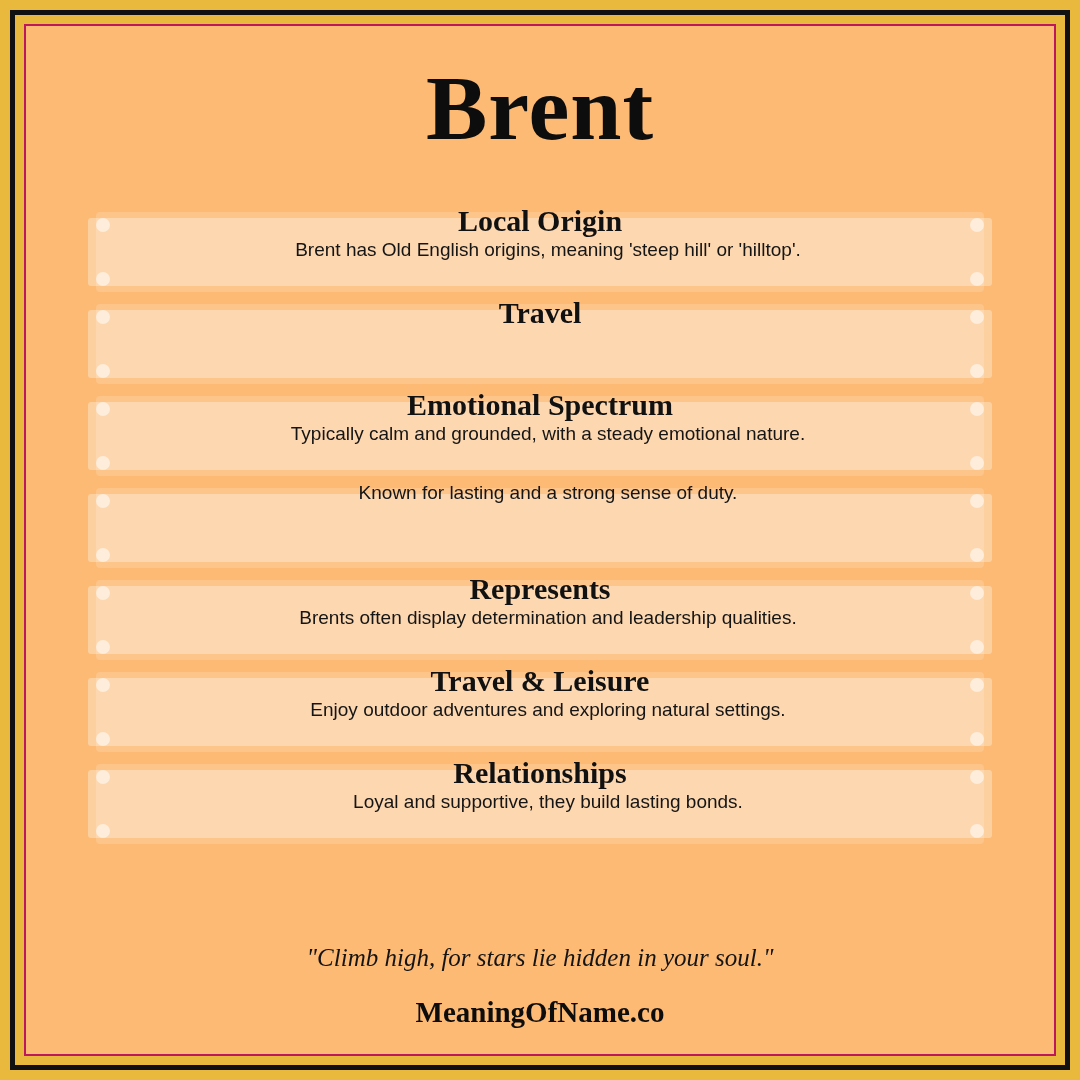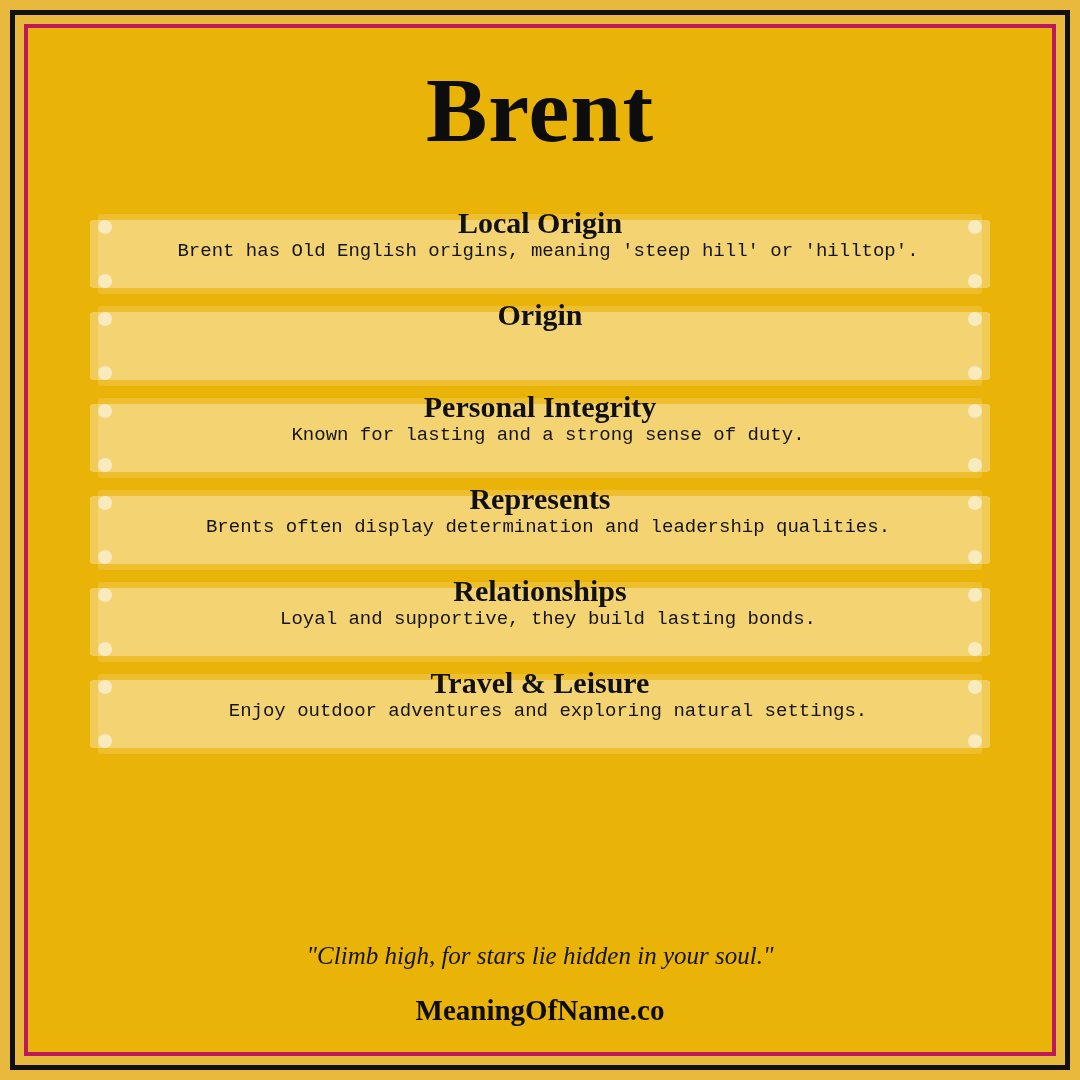--- a/index.html
+++ b/index.html
@@ -29,23 +29,23 @@
     bottom: 10px;
     border: 5px solid #111111;
     box-sizing: border-box;
   }
   .frame-inner {
     position: absolute;
     left: 24px;
     top: 24px;
     right: 24px;
     bottom: 24px;
-    border: 4px solid #be185d;
-    box-sizing: border-box;
-    background: #eab308;
+    border: 2px solid #be185d;
+    box-sizing: border-box;
+    background: #fdba74;
     overflow: hidden;
   }
   .content {
     position: absolute;
     left: 0;
     top: 0;
     right: 0;
     bottom: 0;
     padding: 8px 62px 0 62px;
     box-sizing: border-box;
@@ -117,21 +117,21 @@
     color: #111111;
     line-height: 1.1;
     margin: 0;
     font-family: "Liberation Serif", "DejaVu Serif", serif;
   }
   .card-desc {
     font-size: 19px;
     color: #151515;
     line-height: 1.15;
     margin: 2px 0 0 16px;
-    font-family: Liberation Mono, monospace;
+    font-family: Liberation Sans, sans-serif;
   }
   .footer {
     margin-top: auto;
     text-align: center;
     padding-bottom: 18px;
   }
   .quote {
     font-size: 25px;
     font-style: italic;
     color: #141414;
@@ -172,34 +172,45 @@
         </div>
 
         <div class="card">
           <div class="plaque"></div>
           <div class="band"></div>
           <span class="stud tl"></span>
           <span class="stud tr"></span>
           <span class="stud bl"></span>
           <span class="stud br"></span>
           <div class="text">
-            <p class="card-title">Origin</p>
-          </div>
-        </div>
-
-
-        <div class="card">
-          <div class="plaque"></div>
-          <div class="band"></div>
-          <span class="stud tl"></span>
-          <span class="stud tr"></span>
-          <span class="stud bl"></span>
-          <span class="stud br"></span>
-          <div class="text">
-            <p class="card-title">Personal Integrity</p>
+            <p class="card-title">Travel</p>
+          </div>
+        </div>
+
+        <div class="card">
+          <div class="plaque"></div>
+          <div class="band"></div>
+          <span class="stud tl"></span>
+          <span class="stud tr"></span>
+          <span class="stud bl"></span>
+          <span class="stud br"></span>
+          <div class="text">
+            <p class="card-title">Emotional Spectrum</p>
+            <p class="card-desc">Typically calm and grounded, with a steady emotional nature.</p>
+          </div>
+        </div>
+
+        <div class="card">
+          <div class="plaque"></div>
+          <div class="band"></div>
+          <span class="stud tl"></span>
+          <span class="stud tr"></span>
+          <span class="stud bl"></span>
+          <span class="stud br"></span>
+          <div class="text">
             <p class="card-desc">Known for lasting and a strong sense of duty.</p>
           </div>
         </div>
 
         <div class="card">
           <div class="plaque"></div>
           <div class="band"></div>
           <span class="stud tl"></span>
           <span class="stud tr"></span>
           <span class="stud bl"></span>
@@ -211,35 +222,35 @@
         </div>
 
         <div class="card">
           <div class="plaque"></div>
           <div class="band"></div>
           <span class="stud tl"></span>
           <span class="stud tr"></span>
           <span class="stud bl"></span>
           <span class="stud br"></span>
           <div class="text">
+            <p class="card-title">Travel &amp; Leisure</p>
+            <p class="card-desc">Enjoy outdoor adventures and exploring natural settings.</p>
+          </div>
+        </div>
+
+        <div class="card">
+          <div class="plaque"></div>
+          <div class="band"></div>
+          <span class="stud tl"></span>
+          <span class="stud tr"></span>
+          <span class="stud bl"></span>
+          <span class="stud br"></span>
+          <div class="text">
             <p class="card-title">Relationships</p>
             <p class="card-desc">Loyal and supportive, they build lasting bonds.</p>
-          </div>
-        </div>
-
-        <div class="card">
-          <div class="plaque"></div>
-          <div class="band"></div>
-          <span class="stud tl"></span>
-          <span class="stud tr"></span>
-          <span class="stud bl"></span>
-          <span class="stud br"></span>
-          <div class="text">
-            <p class="card-title">Travel &amp; Leisure</p>
-            <p class="card-desc">Enjoy outdoor adventures and exploring natural settings.</p>
           </div>
         </div>
 
       </div>
 
       <div class="footer">
         <p class="quote">"Climb high, for stars lie hidden in your soul."</p>
         <p class="brand">MeaningOfName.co</p>
       </div>
 

